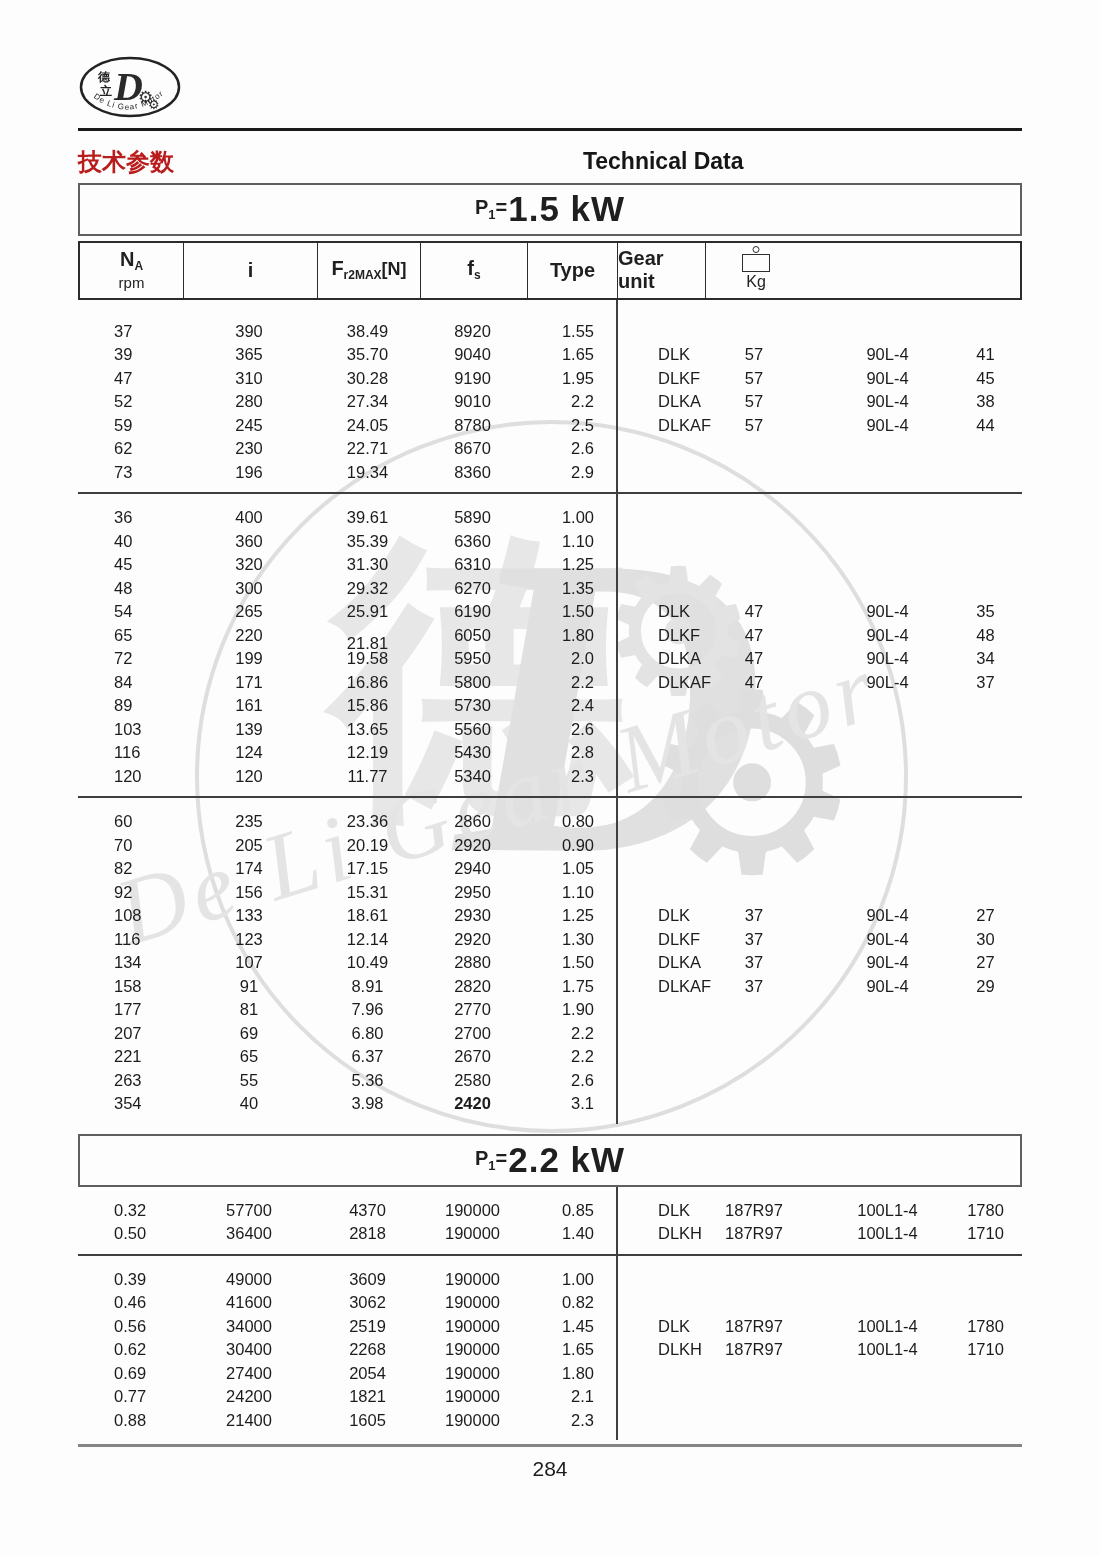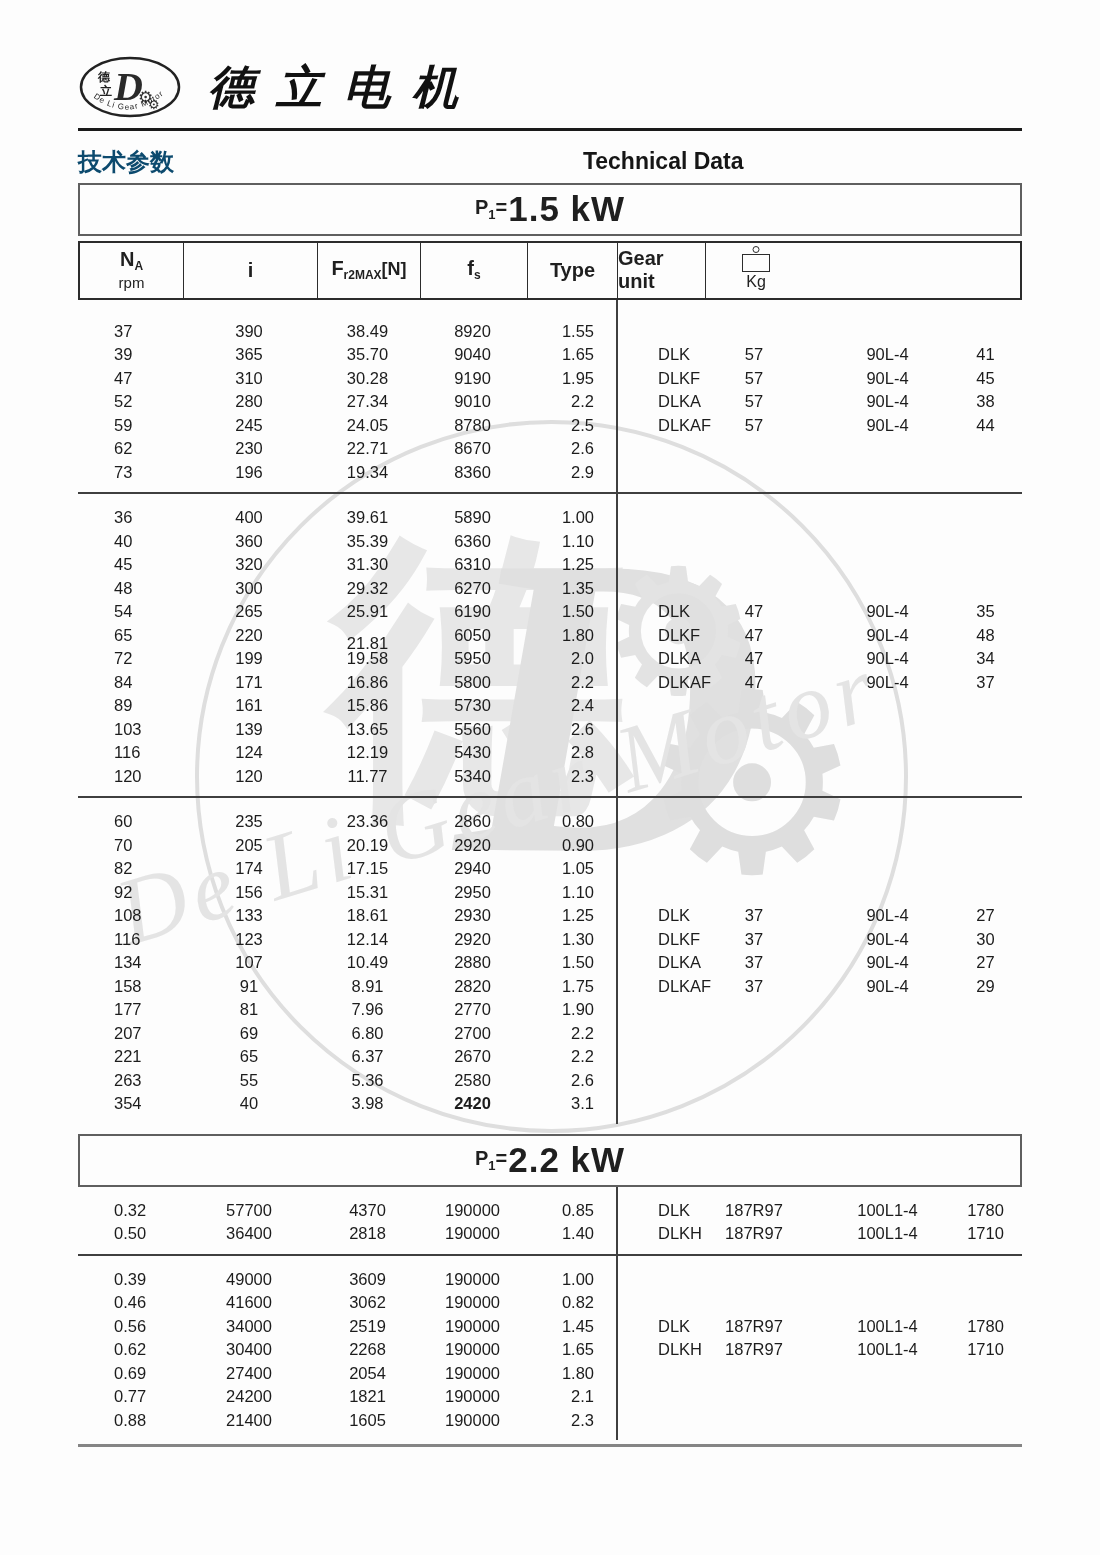--- a/index.html
+++ b/index.html
@@ -24,21 +24,21 @@
     font-size:95px; color:#e4e4e4; font-family:"Liberation Serif", serif; font-style:italic;
     letter-spacing:6px; transform:rotate(-17deg); transform-origin:left center;}
 
   
   .hdr{display:flex; align-items:center; height:66px;}
   .brand{font-family:"Liberation Serif", serif; font-weight:bold; font-size:46px;
     letter-spacing:22px; margin-left:26px; color:#111; font-style:italic;}
   .rule{height:2.5px; background:#1a1a1a; margin-top:7px;}
 
   .titlebar{position:relative; margin-top:15px; height:30px;}
-  .title-cn{position:absolute; left:0; top:0; font-size:24px; font-weight:bold; color:#0c4a6e;}
+  .title-cn{position:absolute; left:0; top:0; font-size:24px; font-weight:bold; color:#b91c1c;}
   .title-en{position:absolute; left:62%; transform:translateX(-50%); top:2px;
     font-size:23px; font-weight:bold; color:#161616;}
 
   
   .pbox{border:2px solid #5f5f5f; height:49px; margin-top:7px;
     display:flex; align-items:center; justify-content:center; background:transparent;}
   .pp{font-weight:bold; font-size:20px;}
   .pp sub{font-size:13px;}
   .pval{font-weight:bold; font-size:35px; letter-spacing:1px; margin-left:1px;}
   .pbox2{margin-top:10px;}
@@ -101,21 +101,20 @@
         <ellipse cx="52" cy="32" rx="49" ry="29" fill="none" stroke="#222" stroke-width="2.5"></ellipse>
         <text x="20" y="26" font-size="12" font-weight="bold" fill="#222">德</text>
         <text x="22" y="40" font-size="12" font-weight="bold" fill="#222">立</text>
         <text x="36" y="45" font-size="40" font-weight="bold" font-style="italic" font-family="Liberation Serif, serif" fill="#2a2a2a">D</text>
         <text x="60" y="48" font-size="17" fill="#333">⚙</text>
         <text x="70" y="54" font-size="13" fill="#333">⚙</text>
         <text font-size="8" fill="#222" letter-spacing="1">
           <textPath href="#logoArc" startOffset="4">De Li Gear Motor</textPath>
         </text>
       </svg>
-      <div class="brand">德立电机</div>
     </div>
     <div class="rule"></div>
 
     <div class="titlebar">
       <div class="title-cn">技术参数</div>
       <div class="title-en">Technical Data</div>
     </div>
 
     <div id="sections">
         <section class="sec1">
@@ -432,14 +431,15 @@
             <div class="cell v3" style="grid-area: 3 / 9;">1780</div>
             <div class="cell v0" style="grid-area: 4 / 6;">DLKH</div>
             <div class="cell v1" style="grid-area: 4 / 7;">187R97</div>
             <div class="cell v2" style="grid-area: 4 / 8;">100L1-4</div>
             <div class="cell v3" style="grid-area: 4 / 9;">1710</div>
           </div>
         </section>
       </div>
 
     <div class="footer-rule"></div>
+    <div class="pagenum">284</div>
   </div>
 </div>
 
 </body></html>

